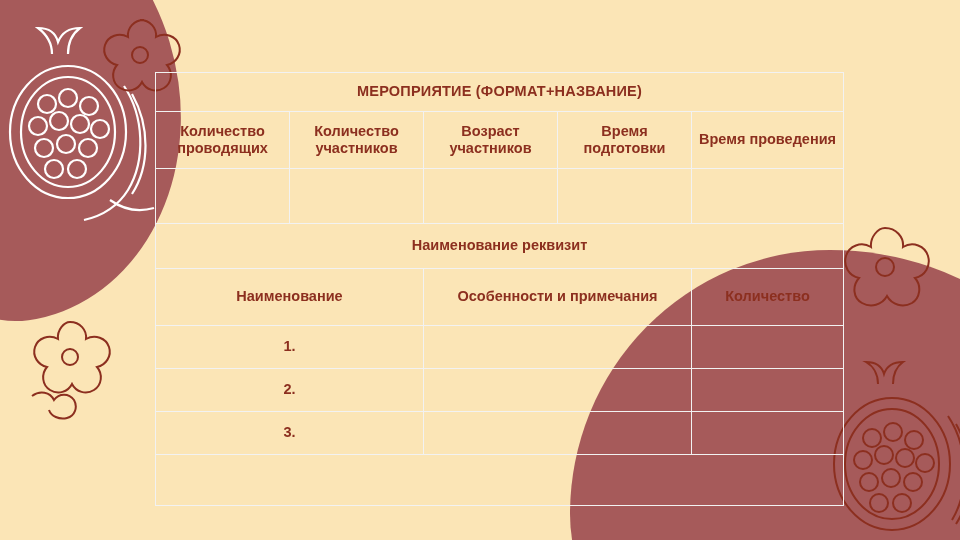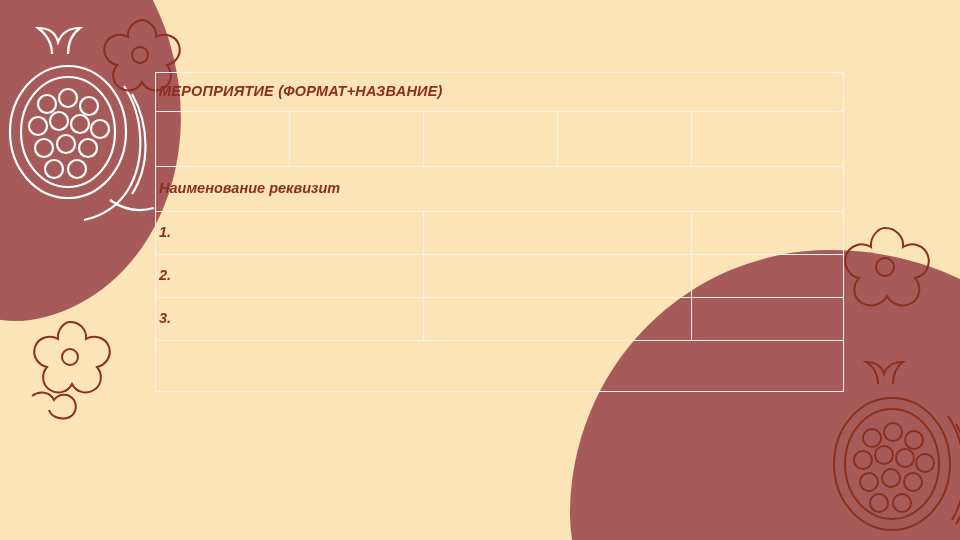--- a/index.html
+++ b/index.html
@@ -54,24 +54,24 @@
   table.doc {
     border-collapse: collapse;
     width: 688px;
     table-layout: fixed;
   }
   table.doc td {
     border: 1px solid #f2f2f2;
     color: #8c2f1f;
     font-size: 14.5px;
     font-weight: bold;
+    text-align: center;
     vertical-align: middle;
     padding: 4px 3px;
     line-height: 1.2;
-    font-style: italic;
   }
   td.title-row {
     font-size: 15px;
     letter-spacing: .2px;
     height: 30px;
   }
   td.head {
     height: 48px;
   }
   td.blank {
@@ -182,28 +182,40 @@
         <col style="width:134px">
         <col style="width:134px">
         <col style="width:134px">
         <col style="width:152px">
       </colgroup>
       <tbody>
         <tr>
           <td class="title-row" colspan="5">МЕРОПРИЯТИЕ (ФОРМАТ+НАЗВАНИЕ)</td>
         </tr>
         <tr>
+          <td class="head">Количество проводящих</td>
+          <td class="head">Количество участников</td>
+          <td class="head">Возраст участников</td>
+          <td class="head">Время подготовки</td>
+          <td class="head">Время проведения</td>
+        </tr>
+        <tr>
           <td class="blank"></td>
           <td class="blank"></td>
           <td class="blank"></td>
           <td class="blank"></td>
           <td class="blank"></td>
         </tr>
         <tr>
           <td class="section" colspan="5">Наименование реквизит</td>
+        </tr>
+        <tr>
+          <td class="subhead" colspan="2">Наименование</td>
+          <td class="subhead" colspan="2">Особенности и примечания</td>
+          <td class="subhead">Количество</td>
         </tr>
         <tr>
           <td class="num" colspan="2">1.</td>
           <td class="item" colspan="2"></td>
           <td class="item"></td>
         </tr>
         <tr>
           <td class="num" colspan="2">2.</td>
           <td class="item" colspan="2"></td>
           <td class="item"></td>

